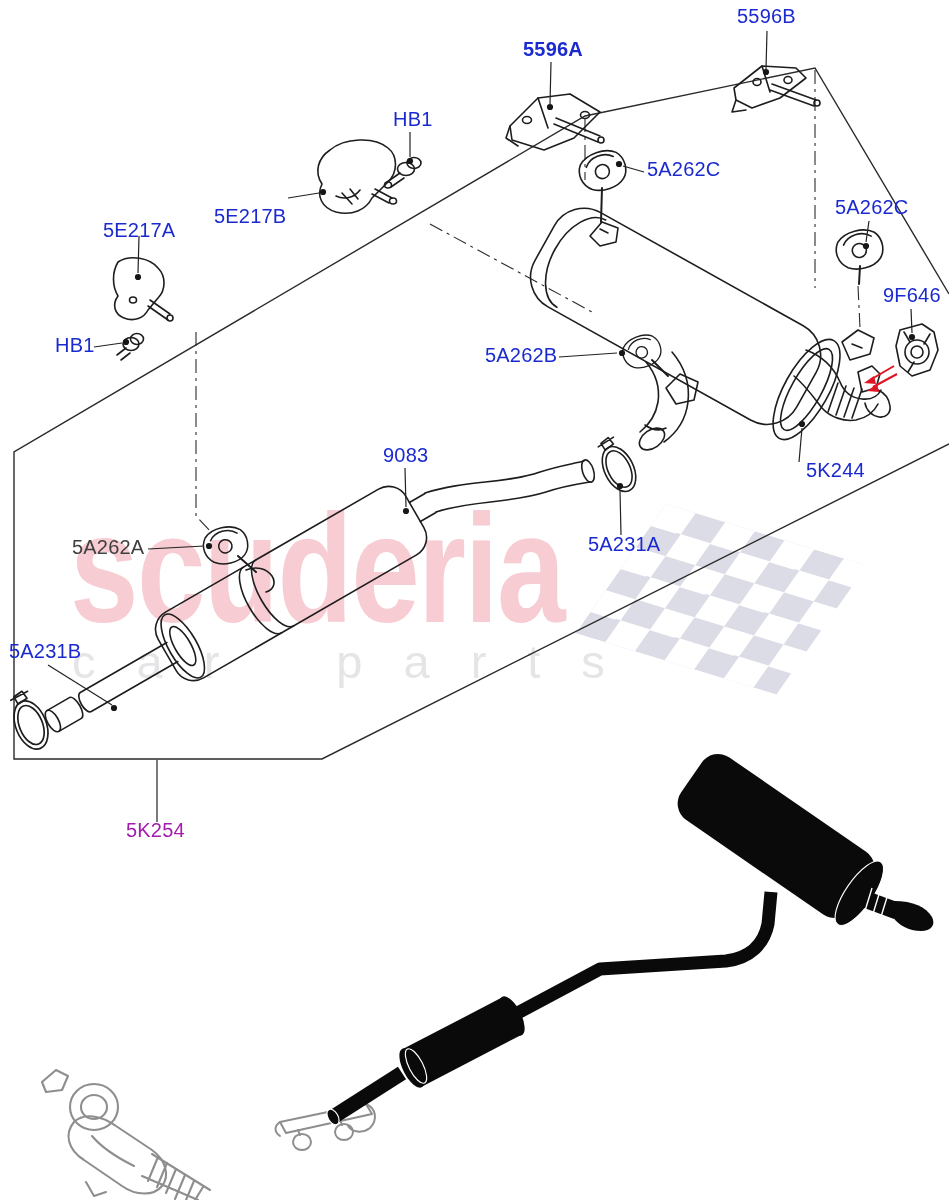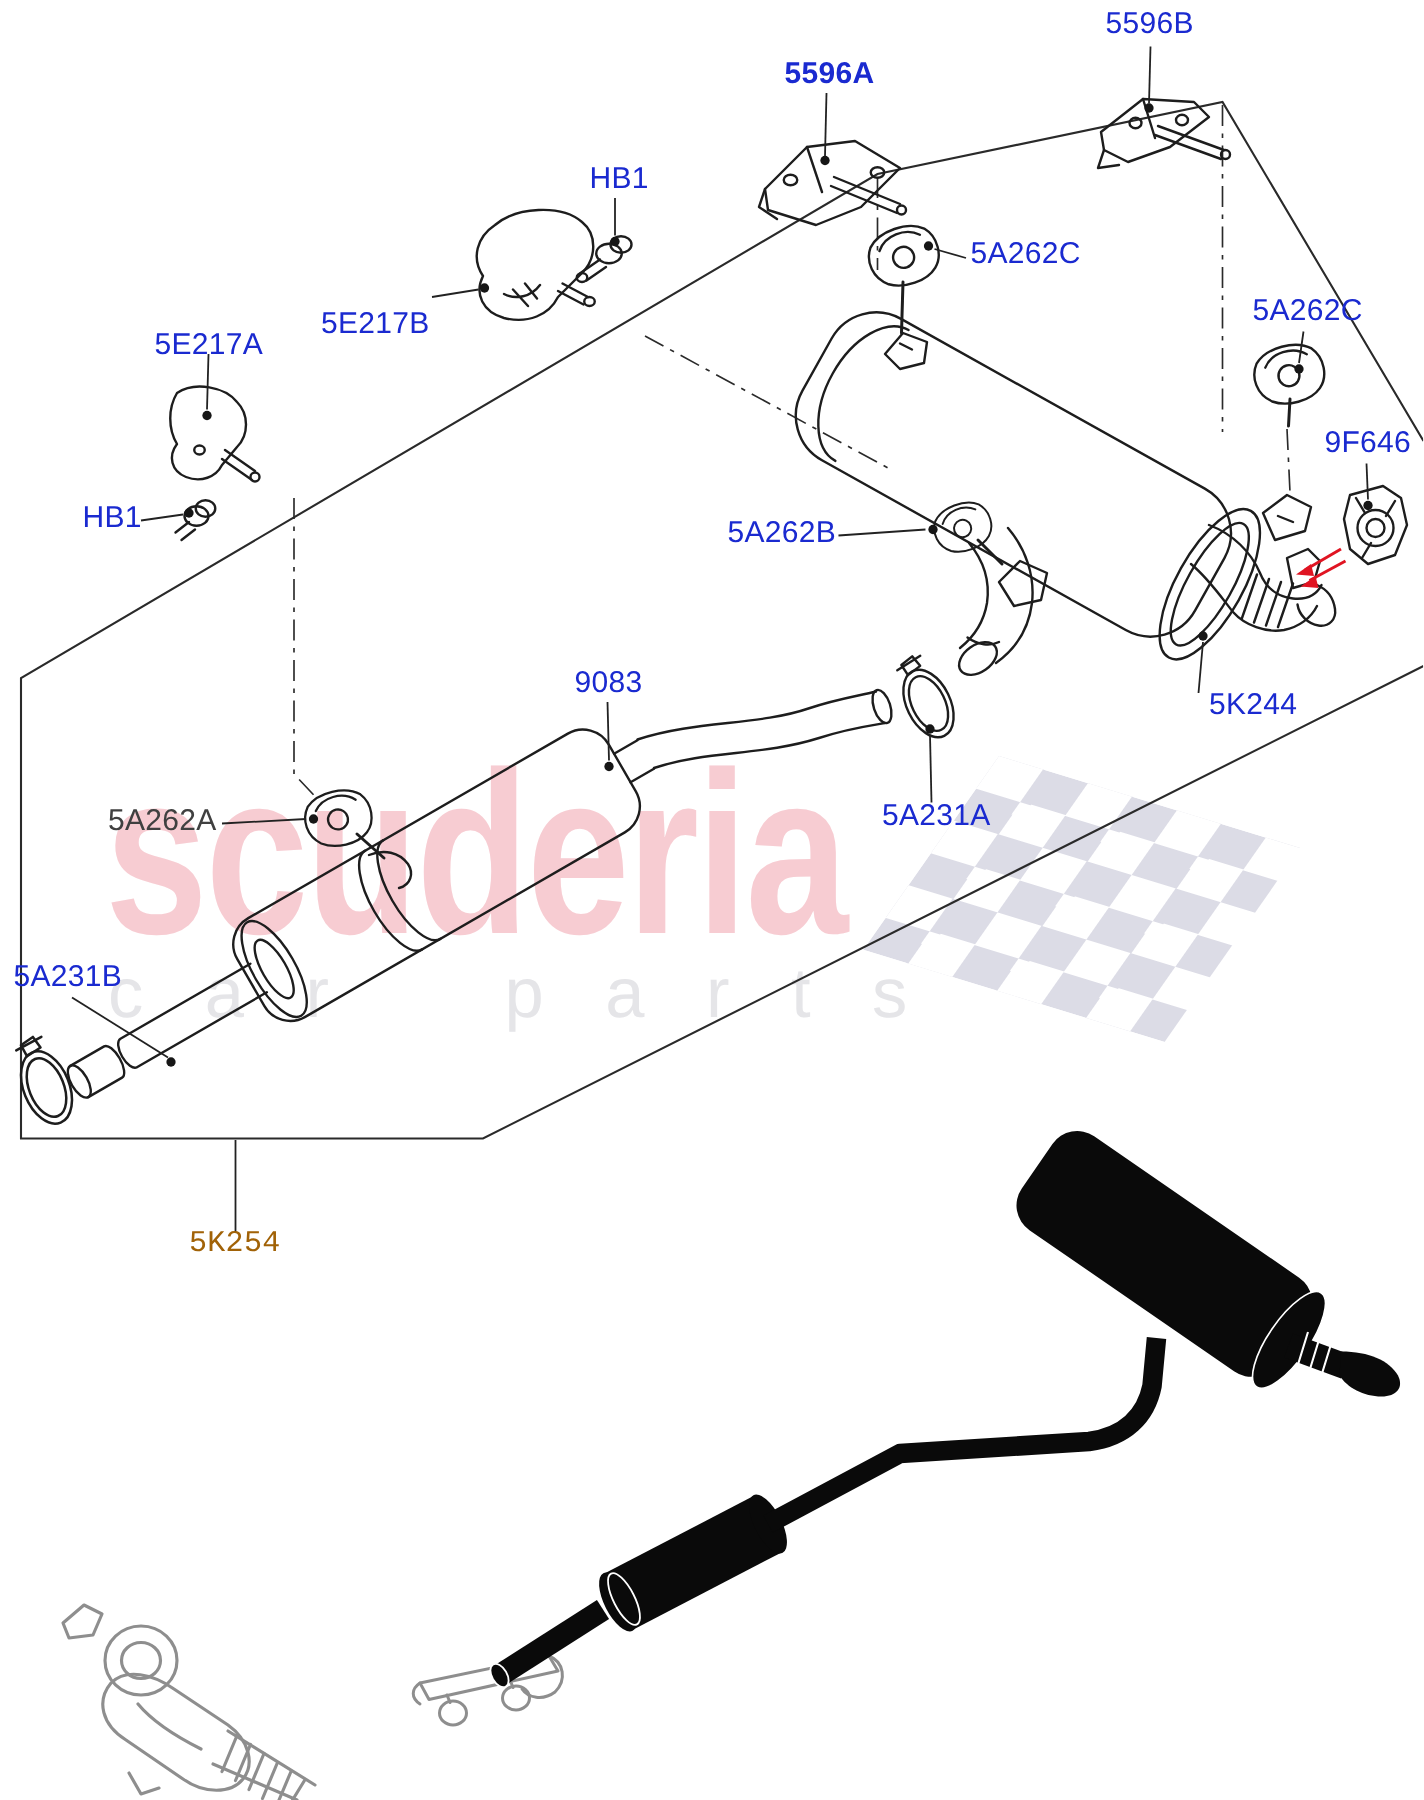--- a/index.html
+++ b/index.html
@@ -266,16 +266,16 @@
       <div class="part-label" style="left: 647px; top: 159px; color: rgb(26, 42, 208);">5A262C</div>
       <div class="part-label" style="left: 835px; top: 197px; color: rgb(26, 42, 208);">5A262C</div>
       <div class="part-label" style="left: 883px; top: 285px; color: rgb(26, 42, 208);">9F646</div>
       <div class="part-label" style="left: 55px; top: 335px; color: rgb(26, 42, 208);">HB1</div>
       <div class="part-label" style="left: 485px; top: 345px; color: rgb(26, 42, 208);">5A262B</div>
       <div class="part-label" style="left: 383px; top: 445px; color: rgb(26, 42, 208);">9083</div>
       <div class="part-label" style="left: 769px; top: 460px; color: rgb(26, 42, 208); margin-left: 37px;">5K244</div>
       <div class="part-label" style="left: 72px; top: 537px; color: #404040;">5A262A</div>
       <div class="part-label" style="left: 588px; top: 534px; color: rgb(26, 42, 208);">5A231A</div>
       <div class="part-label" style="left: 9px; top: 641px; color: rgb(26, 42, 208);">5A231B</div>
-      <div class="part-label" style="left: 126px; top: 820px; color: #a16207; font-family: Liberation Mono, monospace;">5K254</div>
+      <div class="part-label" style="left: 126px; top: 820px; color: #a21caf;">5K254</div>
     </div>
 
 </div>
 
 </body></html>

